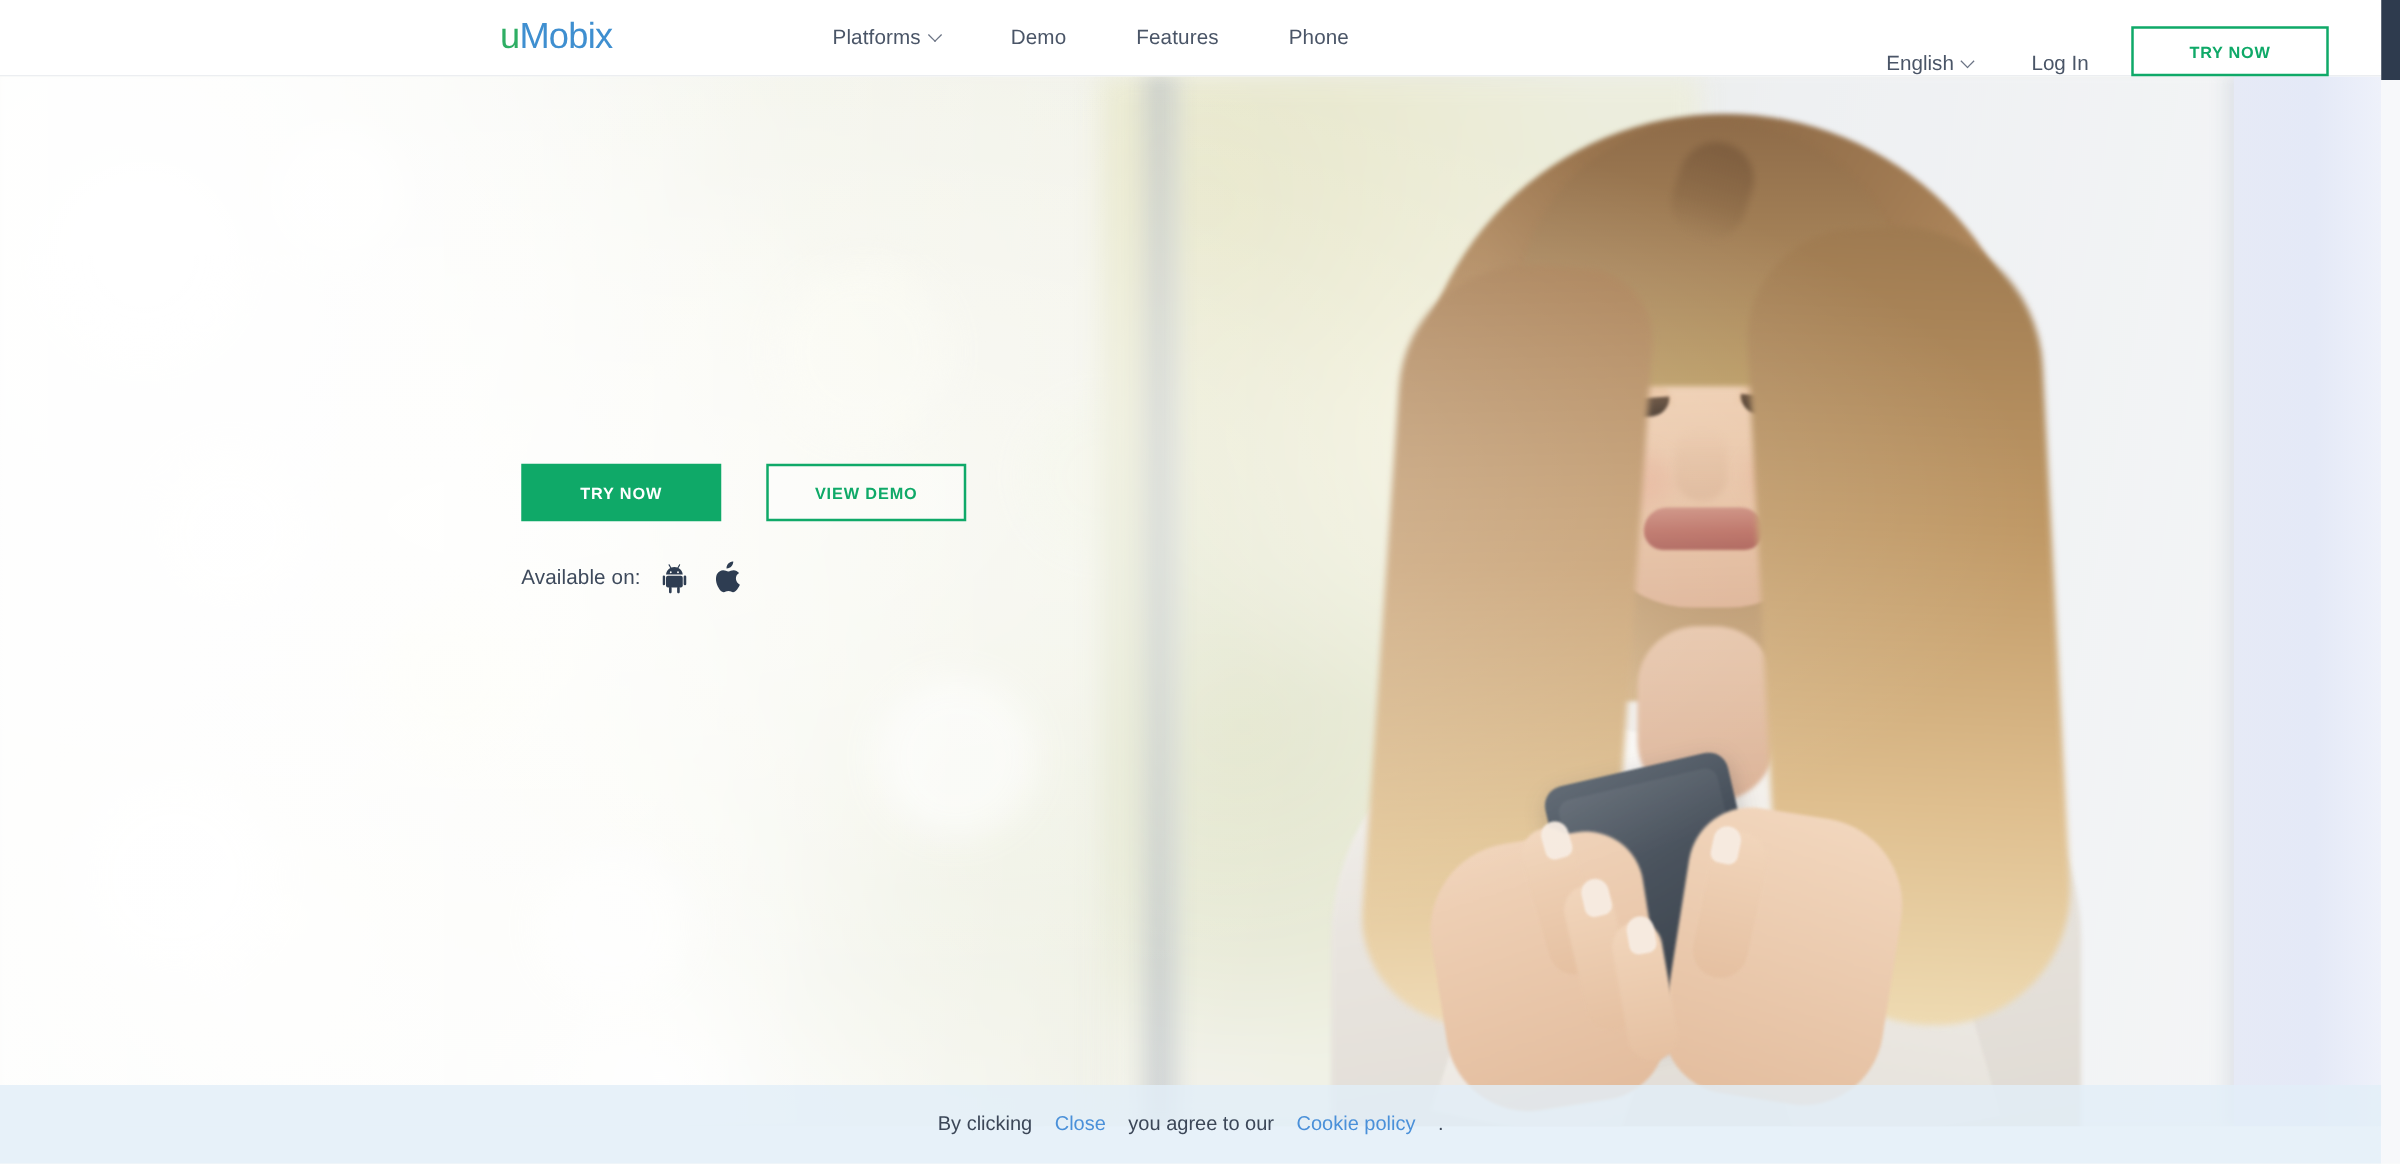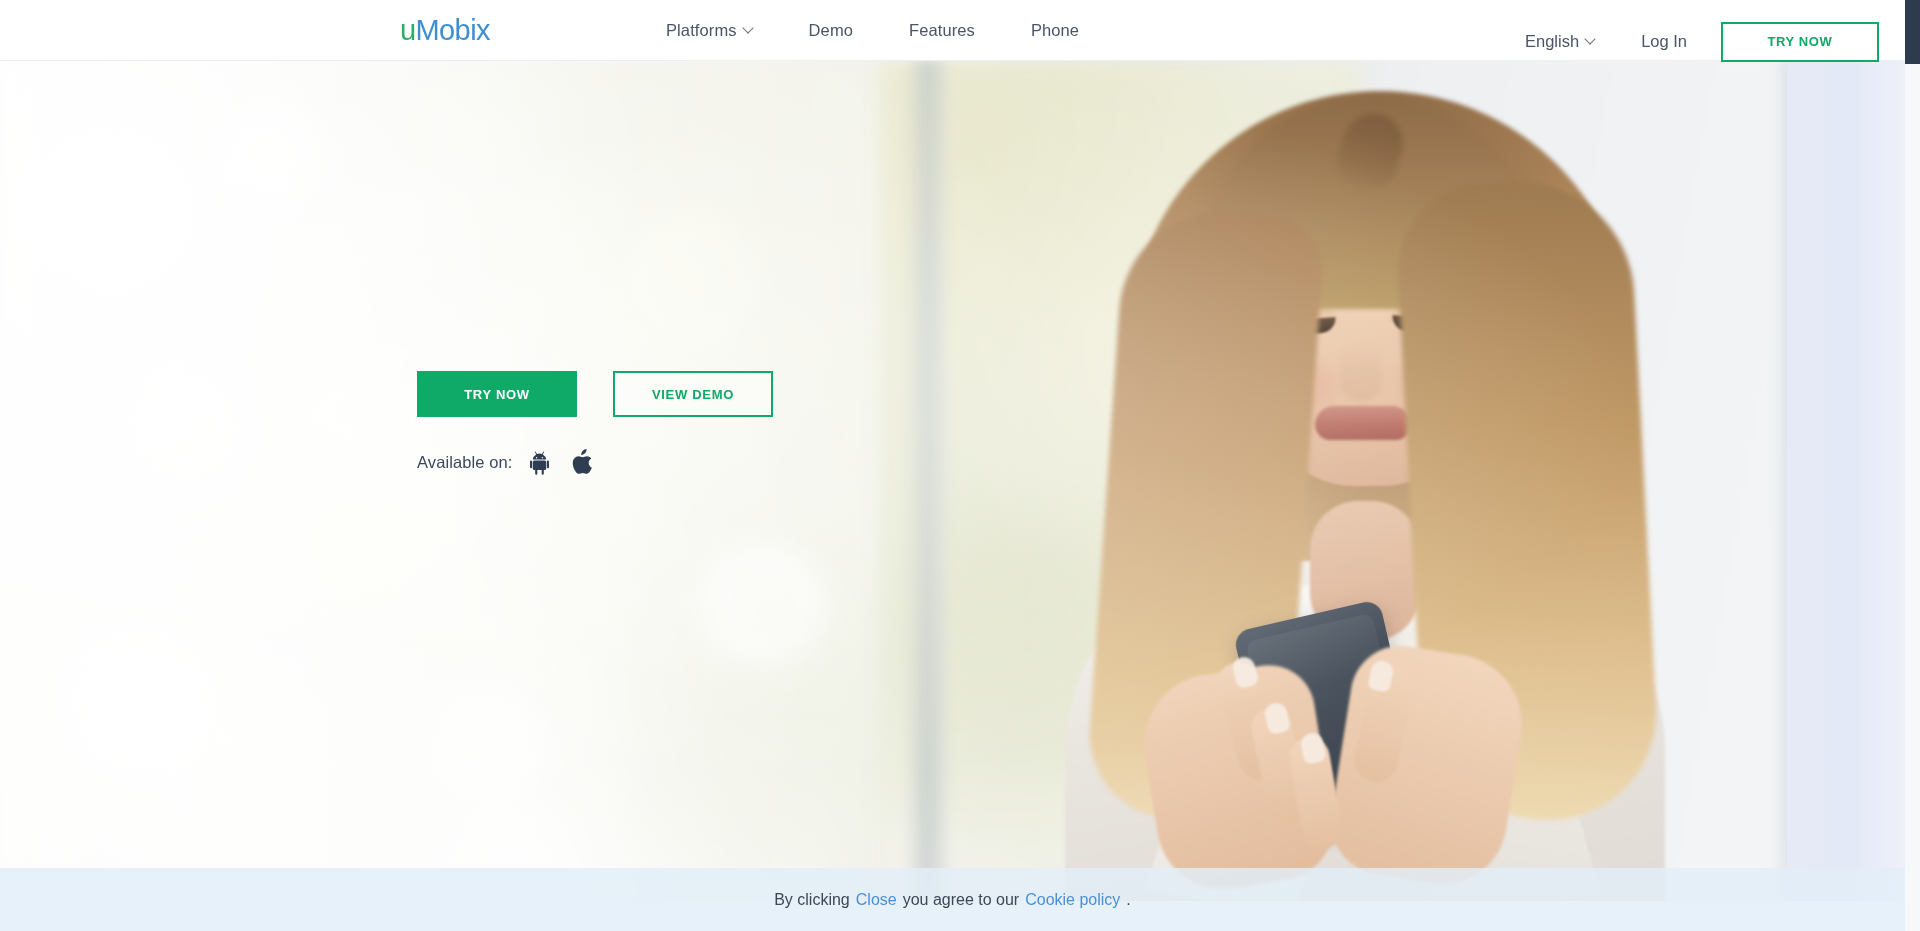--- a/index.html
+++ b/index.html
@@ -36,22 +36,22 @@
     letter-spacing:0.1px;
   }
   .chev{ display:inline-block; width:9px; height:9px; position:relative; top:-2px;}
   .chev::after{
     content:""; position:absolute; left:0; top:0;
     width:7px; height:7px; border-right:1.6px solid #6a7384; border-bottom:1.6px solid #6a7384;
     transform:rotate(45deg);
   }
 
   .nav-right{
-    position:absolute; right:26px; top:0; height:61px;
-    display:flex; align-items:center;margin-top:11px;
+    position:absolute; right:42px; top:0; height:61px;
+    display:flex; align-items:flex-end;
   }
   .nav-lang{
     font-size:16.5px; color:#4a5567; display:flex; align-items:center; gap:7px;
     padding:0 22px; cursor:pointer; white-space:nowrap;
   }
   .nav-login{
     font-size:16.5px; color:#4a5567; padding:0 24px; cursor:pointer; white-space:nowrap;
   }
   .btn-try-header{
     width:158px; height:40px; border:2px solid #0fa968; background:transparent;
@@ -273,21 +273,21 @@
   .os-icon{ display:flex; align-items:center; justify-content:center; cursor:pointer; }
 
   
   .cookie-bar{
     position:absolute; left:0; bottom:0; width:1905px; height:63px;
     background:rgba(226,238,248,.82);
     display:flex; align-items:center; justify-content:center;
     z-index:30; font-size:16px; color:#3c4758;
   }
   .cookie-bar a{ color:#4a90d9; text-decoration:none; cursor:pointer; }
-  .cookie-txt{ display:flex; align-items:flex-start; gap:6px; white-space:nowrap; }
+  .cookie-txt{ display:flex; align-items:flex-start; gap:18px; white-space:nowrap; }
 
   
   .scrollbar-track{
     position:absolute; right:0; top:0; width:15px; height:931px;
     background:#f7f8fa; z-index:60;
   }
   .scrollbar-thumb{
     position:absolute; right:0; top:0; width:15px; height:64px;
     background:#2e3b4e; z-index:61; cursor:pointer;
   }

